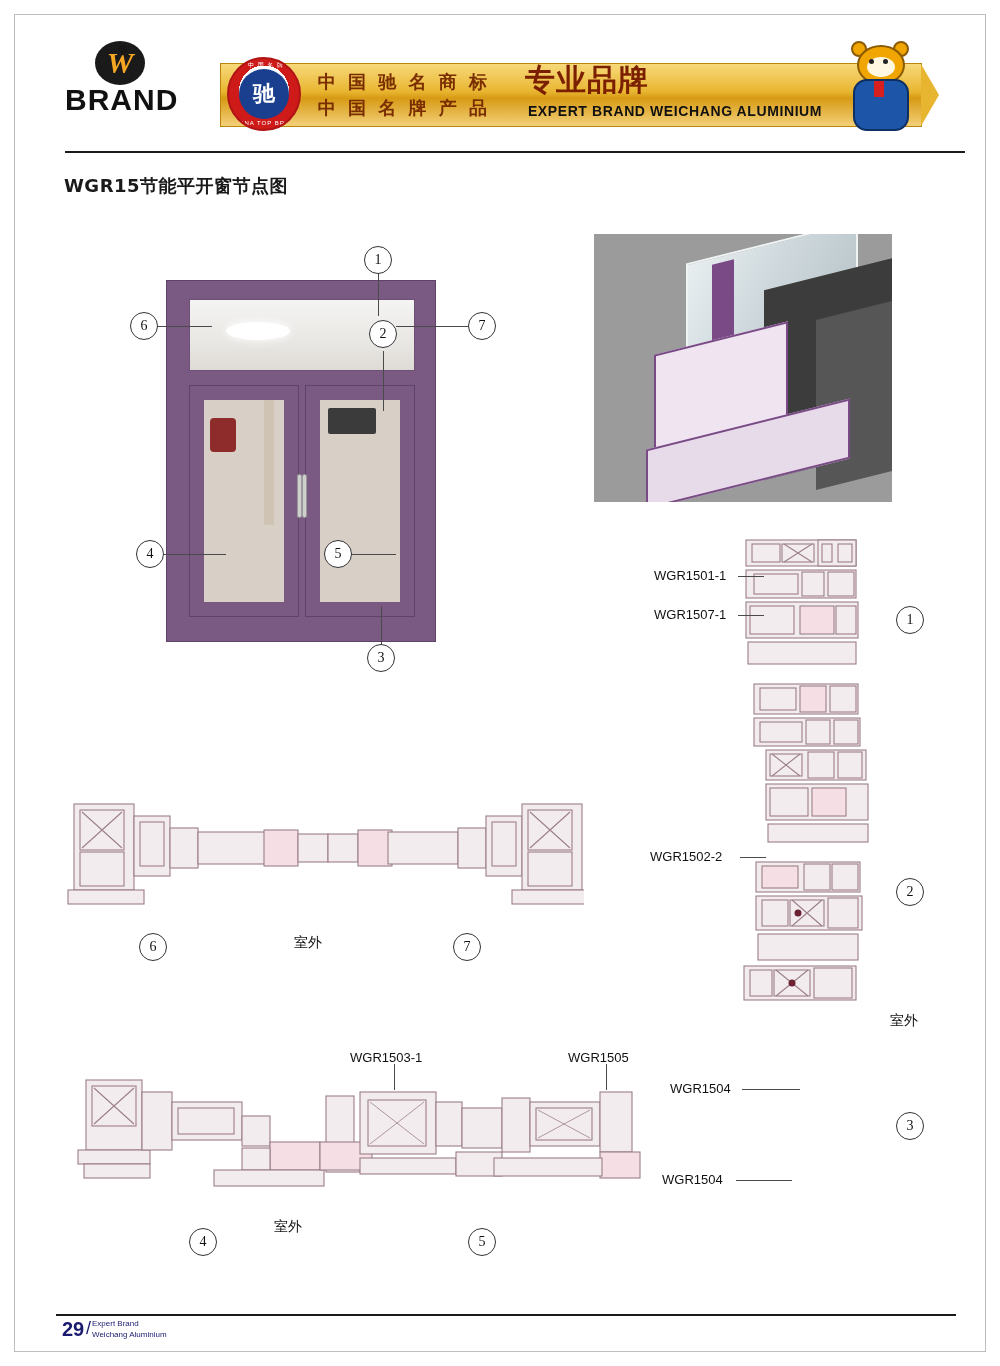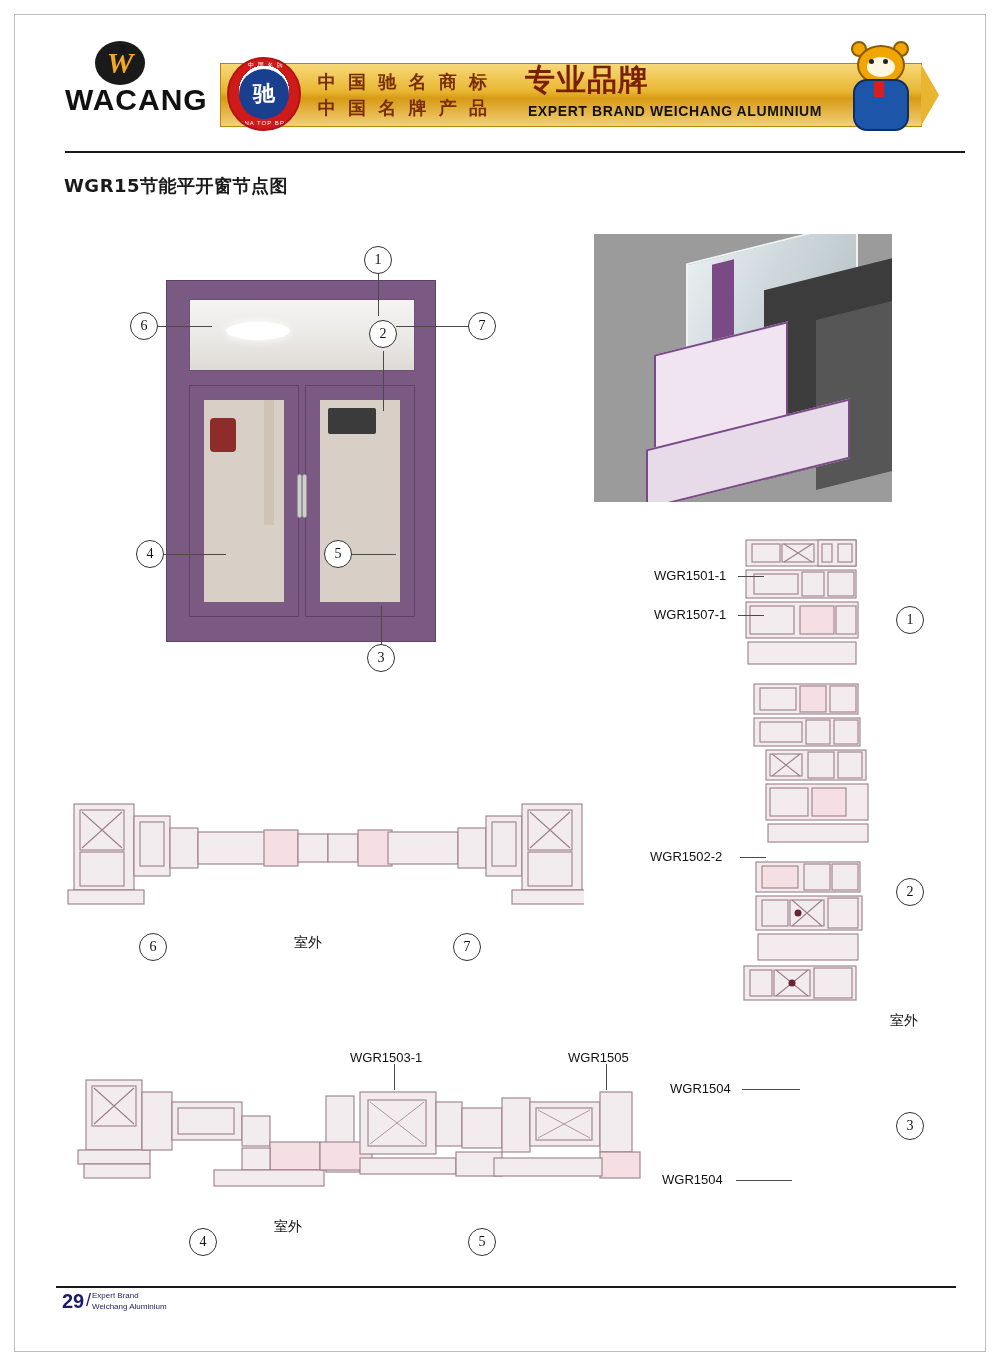--- a/index.html
+++ b/index.html
@@ -235,21 +235,21 @@
     font-family:"Liberation Sans", sans-serif;
     text-align:center;
   }
   .lbl-cn{
     position:absolute;font-size:14px;color:#111;white-space:nowrap;
     font-family:"DejaVu Sans", sans-serif;
   }
 
   
   .footer{
-    position:absolute;left:50px;bottom:44px;width:900px;height:30px;
+    position:absolute;left:50px;bottom:16px;width:900px;height:30px;
   }
   .footer-rule{
     position:absolute;left:0;top:0;width:900px;height:2px;background:#1a1a1a;
   }
   .pgnum{
     position:absolute;left:6px;top:4px;font-size:20px;font-weight:bold;color:#1a1a6e;
     font-family:"Liberation Sans", sans-serif;
   }
   .pgtxt{
     position:absolute;left:36px;top:4px;font-size:8px;color:#1a1a6e;line-height:11px;
@@ -265,21 +265,21 @@
   <div class="page-frame"></div>
 
   <div class="header">
 
     <div class="logo-wrap">
       <div class="logo-mark">
         <div class="disc"></div>
         <div class="wglyph">W</div>
       </div>
       <div class="logo-reg">®</div>
-      <div class="logo-text">WACANG</div>
+      <div class="logo-text">BRAND</div>
     </div>
 
     <div class="banner"></div>
 
     <div class="seal">
       <div class="top-txt">中 国 名 牌</div>
       <div class="inner">驰</div>
       <div class="bot-txt">CHINA TOP BRAND</div>
     </div>
 

